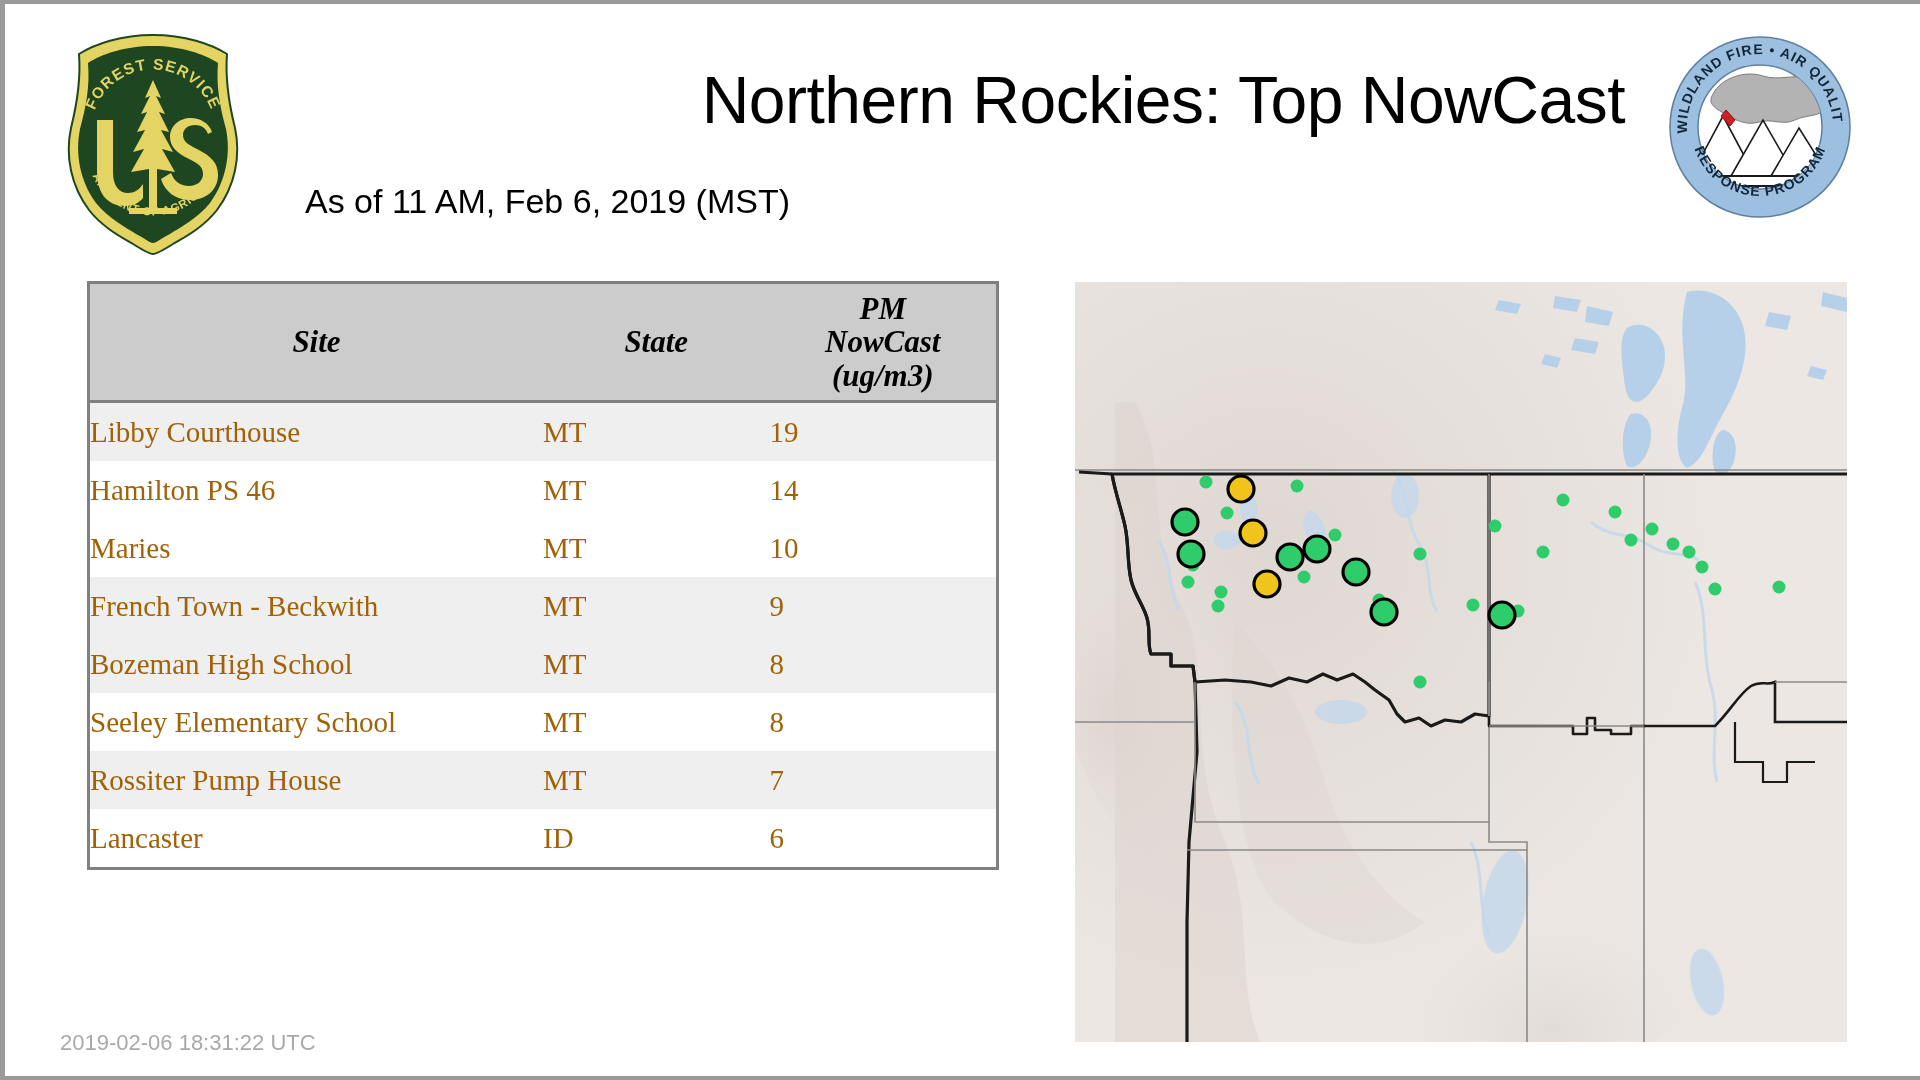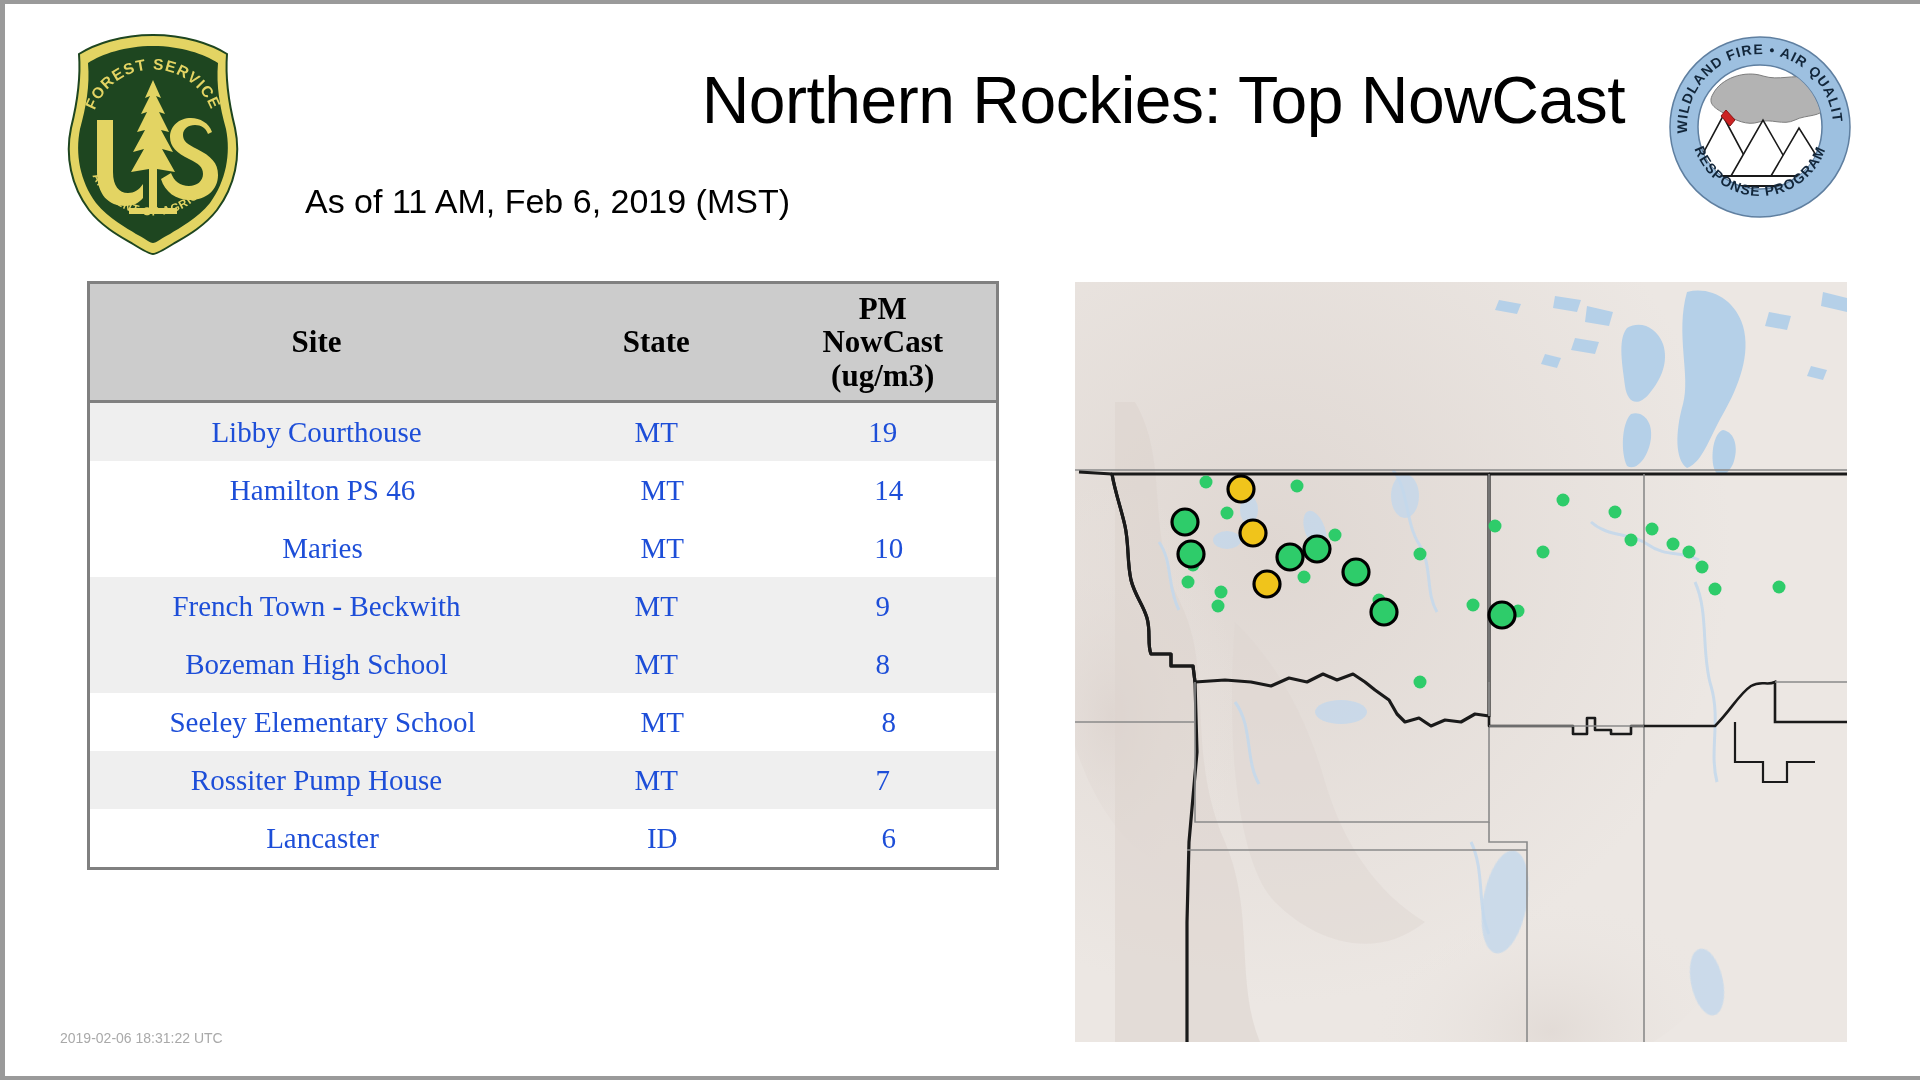--- a/index.html
+++ b/index.html
@@ -94,57 +94,57 @@
     background: #cccccc;
     border-bottom: 3px solid #808080;
     font-family: "Liberation Serif", serif;
     font-weight: bold;
     font-size: 31px;
     color: #000000;
     padding: 8px 4px;
     text-align: center;
     vertical-align: middle;
     line-height: 1.08;
+    font-style: italic;
   }
   table.nowcast thead th.col-site   { width: 50%; margin-left: 43px; }
   table.nowcast thead th.col-state  { width: 25%; }
   table.nowcast thead th.col-value  { width: 25%; }
   table.nowcast thead th .hdr-stack { display: block; }
   table.nowcast tbody td {
     font-family: "Liberation Serif", serif;
     font-size: 29px;
-    color: #1d4ed8;
-    text-align: center;
+    color: #a16207;
     padding: 0;
     height: 58px;
     line-height: 58px;
     white-space: nowrap;
   }
   table.nowcast tbody tr.odd  td { background: #efefef; }
-  table.nowcast tbody tr.even td { background: #ffffff; padding-left: 12px; }
+  table.nowcast tbody tr.even td { background: #ffffff; }
 
   
   .map-frame {
     position: absolute;
     left: 1070px;
     top: 278px;
     width: 772px;
     height: 760px;
     overflow: hidden;
     background: #ece7e3;
   }
   .map-frame svg { display: block; width: 100%; height: 100%; }
 
   
   .timestamp {
     position: absolute;
     left: 55px;
     top: 1026px;
     font-family: "Liberation Sans", sans-serif;
-    font-size: 14px;
+    font-size: 22px;
     color: #a9a9a9;
     white-space: nowrap;
   }
 </style>
 </head>
 <body>
 
 <div id="page">
 
   <div class="fs-logo">

